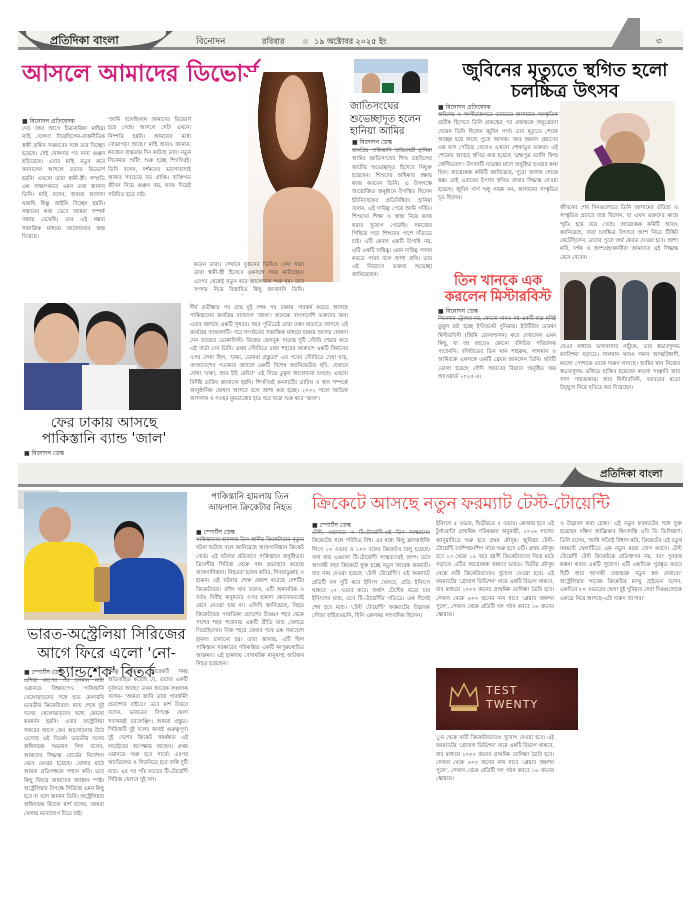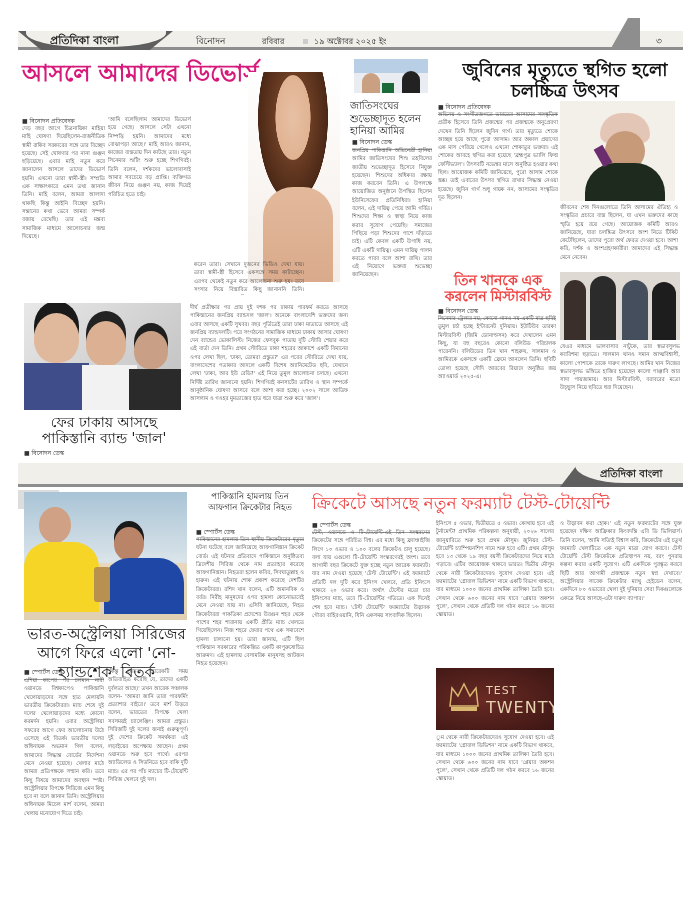--- a/index.html
+++ b/index.html
@@ -111,24 +111,24 @@
 <div class="abs text" style="left:108px;top:667px;width:80px;height:234px;">'কিন্তু আমরা আরেকটি সময় অতিবাহিত করেছি যে, তাদের একটি দুর্বলতা আছে।' তখন আরেক সঞ্চালক বলেন- 'আমরা জানি তারা পারফর্মিং প্রত্যাশার বাইরে।' তবে মার্শ উত্তরে বলেন, ভারতের বিপক্ষে খেলা সবসময়ই চ্যালেঞ্জিং। আমরা প্রস্তুত। সিরিজটি দুই দলের জন্যই গুরুত্বপূর্ণ। দুই দেশের ক্রিকেট সমর্থকরা এই লড়াইয়ের অপেক্ষায় আছেন। প্রথম ওয়ানডে শুরু হবে পার্থে। এরপর অ্যাডিলেড ও সিডনিতে হবে বাকি দুটি ম্যাচ। এর পর পাঁচ ম্যাচের টি-টোয়েন্টি সিরিজ খেলবে দুই দল।</div>
 
 <div class="abs" style="left:196px;top:491px;width:108px;font-family:'DejaVu Serif',serif;font-size:8.5px;line-height:11px;text-align:center;color:#222">পাকিস্তানি হামলায় তিন আফগান ক্রিকেটার নিহত</div>
 <div class="abs byline" style="left:196px;top:527px;width:108px">■ স্পোর্টস ডেস্ক</div>
 <div class="abs text" style="left:196px;top:535px;width:108px;height:366px;">পাকিস্তানের হামলায় তিন স্থানীয় ক্রিকেটারের মৃত্যুর ঘটনা ঘটেছে বলে জানিয়েছে আফগানিস্তান ক্রিকেট বোর্ড। এই ঘটনার প্রতিবাদে পাকিস্তানে অনুষ্ঠিতব্য ত্রিদেশীয় সিরিজ থেকে নাম প্রত্যাহার করেছে আফগানিস্তান। নিহতরা হলেন কবির, সিবঘাতুল্লাহ ও হারুন। এই ঘটনায় শোক প্রকাশ করেছে দেশটির ক্রিকেটাররা। রশিদ খান বলেন, এটি অমানবিক ও বর্বর। নিরীহ মানুষদের ওপর হামলা কোনোভাবেই মেনে নেওয়া যায় না। এসিবি জানিয়েছে, নিহত ক্রিকেটাররা পাকতিকা প্রদেশের উরগুন শহর থেকে পাশের শহর শারানায় একটি প্রীতি ম্যাচ খেলতে গিয়েছিলেন। নিজ শহরে ফেরার পথে এক সমাবেশে হামলা চালানো হয়। তারা জানায়, এটি ছিল পাকিস্তান সরকারের পরিকল্পিত একটি কাপুরুষোচিত আক্রমণ। এই হামলায় বেসামরিক মানুষসহ আটজন নিহত হয়েছেন।</div>
 
 <div class="abs hl-green" style="left:312px;top:494px;width:375px;font-size:17px;font-weight:normal">ক্রিকেটে আসছে নতুন ফরম্যাট টেস্ট-টোয়েন্টি</div>
 <div class="abs byline" style="left:312px;top:520px;width:118px">■ স্পোর্টস ডেস্ক</div>
 <div class="abs text" style="left:312px;top:528px;width:118px;height:373px;">টেস্ট, ওয়ানডে ও টি-টোয়েন্টি-এই তিন সংস্করণের ক্রিকেটের সঙ্গে পরিচিত বিশ্ব। এর মধ্যে কিছু ফ্র্যাঞ্চাইজি লিগে ১০ ওভার ও ১০০ বলের ক্রিকেটও চালু হয়েছে। বলা যায় এগুলো টি-টোয়েন্টি সংস্করণেরই অংশ। তবে আগামী বছর ক্রিকেটে যুক্ত হচ্ছে নতুন আরেক ফরম্যাট। যার নাম দেওয়া হয়েছে 'টেস্ট টোয়েন্টি'। এই ফরম্যাটে প্রতিটি দল দুটি করে ইনিংস খেলবে, প্রতি ইনিংসে থাকবে ২০ ওভার করে। অর্থাৎ টেস্টের মতো চার ইনিংসের ম্যাচ, তবে টি-টোয়েন্টির গতিতে। এক দিনেই শেষ হবে ম্যাচ। 'টেস্ট টোয়েন্টি' ফরম্যাটের উদ্ভাবক গৌরব বাহিরওয়ানি, যিনি একসময় সাংবাদিক ছিলেন।</div>
 <div class="abs text" style="left:436px;top:519px;width:118px;height:146px;">ইনিংসে ৫ ওভার, দ্বিতীয়তে ৫ ওভার। কোথায় হবে এই টুর্নামেন্ট? প্রাথমিক পরিকল্পনা অনুযায়ী, ২০২৬ সালের জানুয়ারিতে শুরু হবে প্রথম মৌসুম। জুনিয়র টেস্ট-টোয়েন্টি চ্যাম্পিয়নশিপ নামে শুরু হবে এটি। প্রথম মৌসুম হবে ১৩ থেকে ১৯ বছর বয়সী ক্রিকেটারদের নিয়ে মাঠে গড়াবে। এটির আয়োজক থাকবে ভারত। দ্বিতীয় মৌসুম থেকে নারী ক্রিকেটারদেরও সুযোগ দেওয়া হবে। এই ফরম্যাটের 'গ্লোবাল ডিভিশন' নামে একটি বিভাগ থাকবে, যার মাধ্যমে ১০০০ জনের প্রাথমিক তালিকা তৈরি হবে। সেখান থেকে ৬০০ জনের নাম যাবে 'প্লেয়ার অকশন পুলে', সেখান থেকে প্রতিটি দল গঠন করবে ১৬ জনের স্কোয়াড।</div>
-<div class="abs img" style="left:436px;top:668px;width:118px;height:62px;background:radial-gradient(ellipse at 40% 50%,#6a2a24,#3c1614);">
+<div class="abs img" style="left:436px;top:668px;width:142px;height:62px;background:radial-gradient(ellipse at 40% 50%,#6a2a24,#3c1614);">
   <div style="position:absolute;left:12px;top:12px;width:32px;height:34px;">
     <svg width="32" height="34" viewBox="0 0 32 34">
         <path d="M2 26 L4 8 L10 16 L16 4 L22 16 L28 8 L30 26 Z" fill="none" stroke="#d8b66f" stroke-width="1.5"></path>
         <rect x="3" y="27" width="26" height="4" fill="#d8b66f"></rect>
       </svg>
   </div>
   <div style="position:absolute;left:50px;top:16px;color:#e8d3b0;font-size:11px;letter-spacing:1px">TEST</div>
-  <div style="position:absolute;left:50px;top:30px;color:#e8d3b0;font-size:16px;letter-spacing:1px">TWENTY</div>
+  <div style="position:absolute;left:50px;top:30px;color:#e8d3b0;font-size:11px;letter-spacing:1px">TWENTY</div>
 </div>
 <div class="abs text" style="left:436px;top:733px;width:118px;height:168px;">ুম থেকে নারী ক্রিকেটারদেরও সুযোগ দেওয়া হবে। এই ফরম্যাটের 'গ্লোবাল ডিভিশন' নামে একটি বিভাগ থাকবে, যার মাধ্যমে ১০০০ জনের প্রাথমিক তালিকা তৈরি হবে। সেখান থেকে ৬০০ জনের নাম যাবে 'প্লেয়ার অকশন পুলে', সেখান থেকে প্রতিটি দল গঠন করবে ১৬ জনের স্কোয়াড।</div>
 <div class="abs text" style="left:560px;top:519px;width:122px;height:375px;">ও উদ্ভাবন করা হোক।' এই নতুন ফরম্যাটের সঙ্গে যুক্ত হয়েছেন দক্ষিণ আফ্রিকার কিংবদন্তি এবি ডি ভিলিয়ার্স। তিনি বলেন, 'আমি সত্যিই বিশ্বাস করি, ক্রিকেটের এই চতুর্থ ফরম্যাট খেলাটিতে এক নতুন মাত্রা যোগ করবে। টেস্ট টোয়েন্টি টেস্ট ক্রিকেটকে প্রতিস্থাপন নয়, বরং পুনরায় কল্পনা করার একটি সুযোগ। এটি একদিকে পুরস্কৃত করবে ছিটি আর আগামী প্রজন্মকে নতুন স্বপ্ন দেখাবে।' অস্ট্রেলিয়ার সাবেক ক্রিকেটার ম্যাথু হেইডেন বলেন, একদিনে ৮০ ওভারের খেলা দুই দুনিয়ার সেরা দিকগুলোকে একত্রে নিয়ে আসছে-এটা দারুণ ব্যাপার।'</div>
 
 </body></html>

